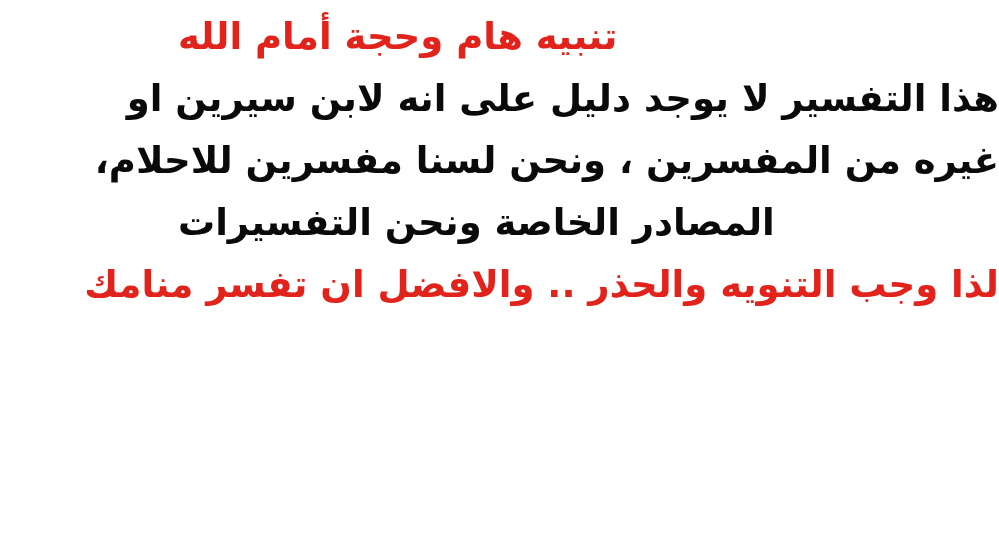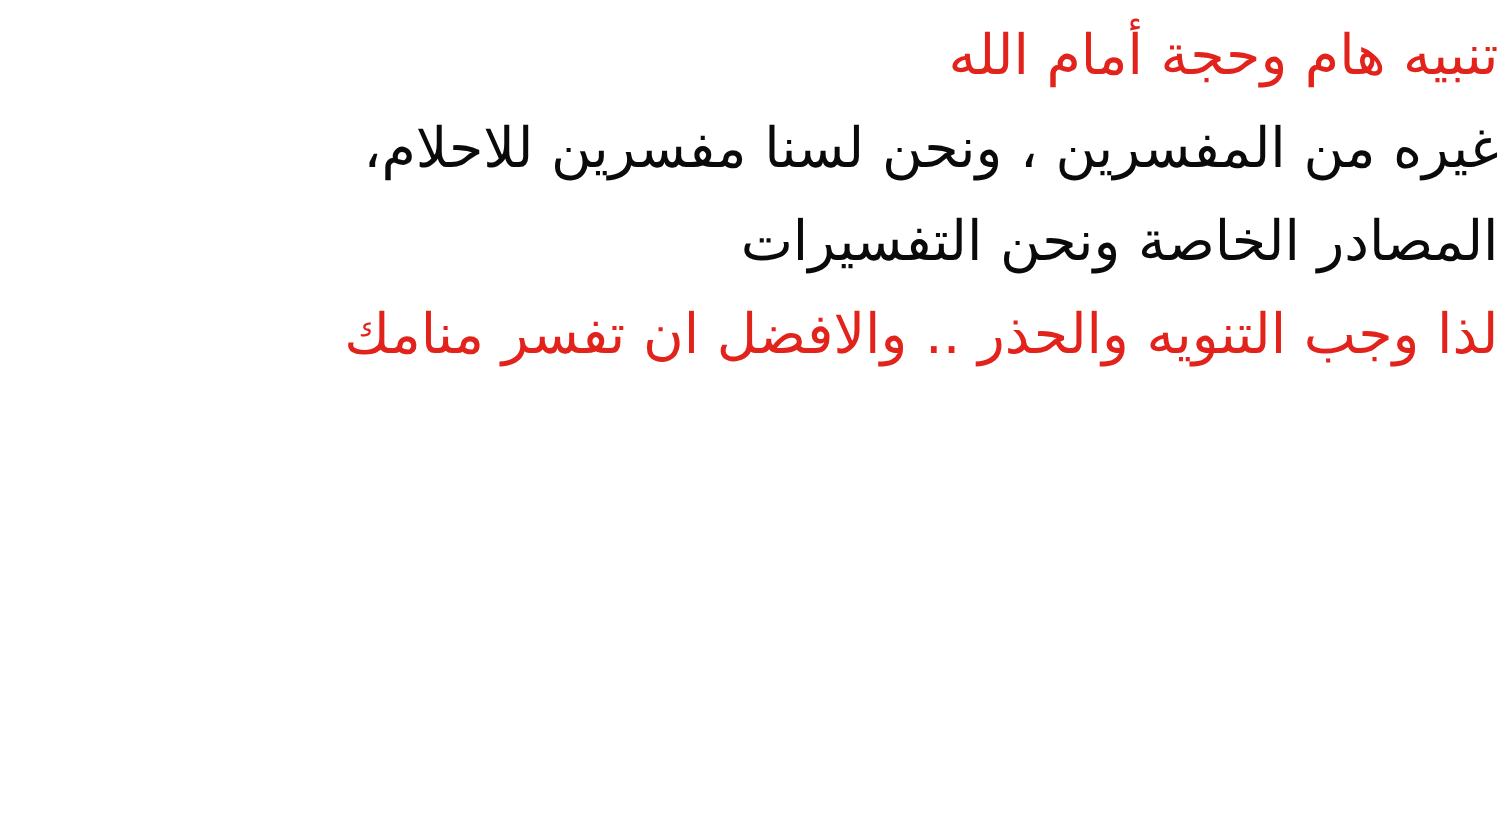--- a/index.html
+++ b/index.html
@@ -9,36 +9,37 @@
     height: 550px;
     background: #ffffff;
     overflow: hidden;
   }
   .notice {
     width: 821px;
     height: 550px;
     box-sizing: border-box;
     padding-top: 6px;
     direction: rtl;
-    text-align: right;
+    text-align: left;
     font-family: "DejaVu Sans", sans-serif;
-    font-weight: normal;
+    font-weight: bold;
   }
   .line {
     font-size: 37px;
     line-height: 62px;
     white-space: nowrap;
     letter-spacing: 0;
   }
   .line.red   { color: #e2231c; }
   .line.black { color: #0a0a0a; }
 </style>
 </head>
 <body>
 
 <div class="notice">
   <div class="line red">تنبيه هام وحجة أمام الله</div>
 
+  <div class="line black">هذا التفسير لا يوجد دليل على انه لابن سيرين او</div>
   <div class="line black">غيره من المفسرين ، ونحن لسنا مفسرين للاحلام،</div>
   <div class="line black">المصادر الخاصة ونحن التفسيرات</div>
 
   <div class="line red">لذا وجب التنويه والحذر .. والافضل ان تفسر منامك</div>
 </div>
 
 </body></html>

